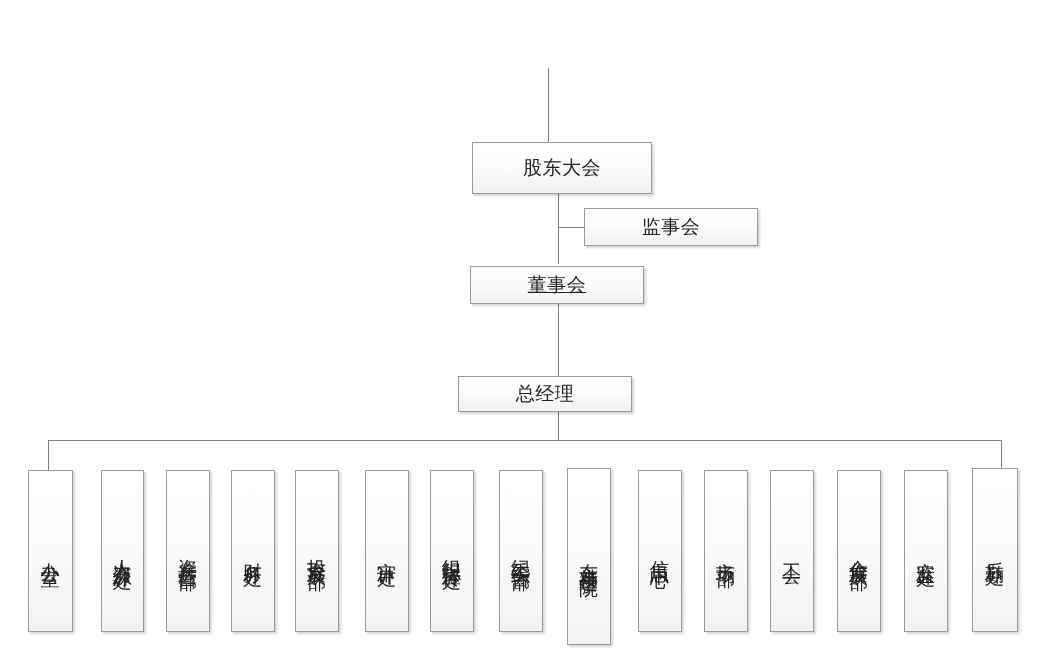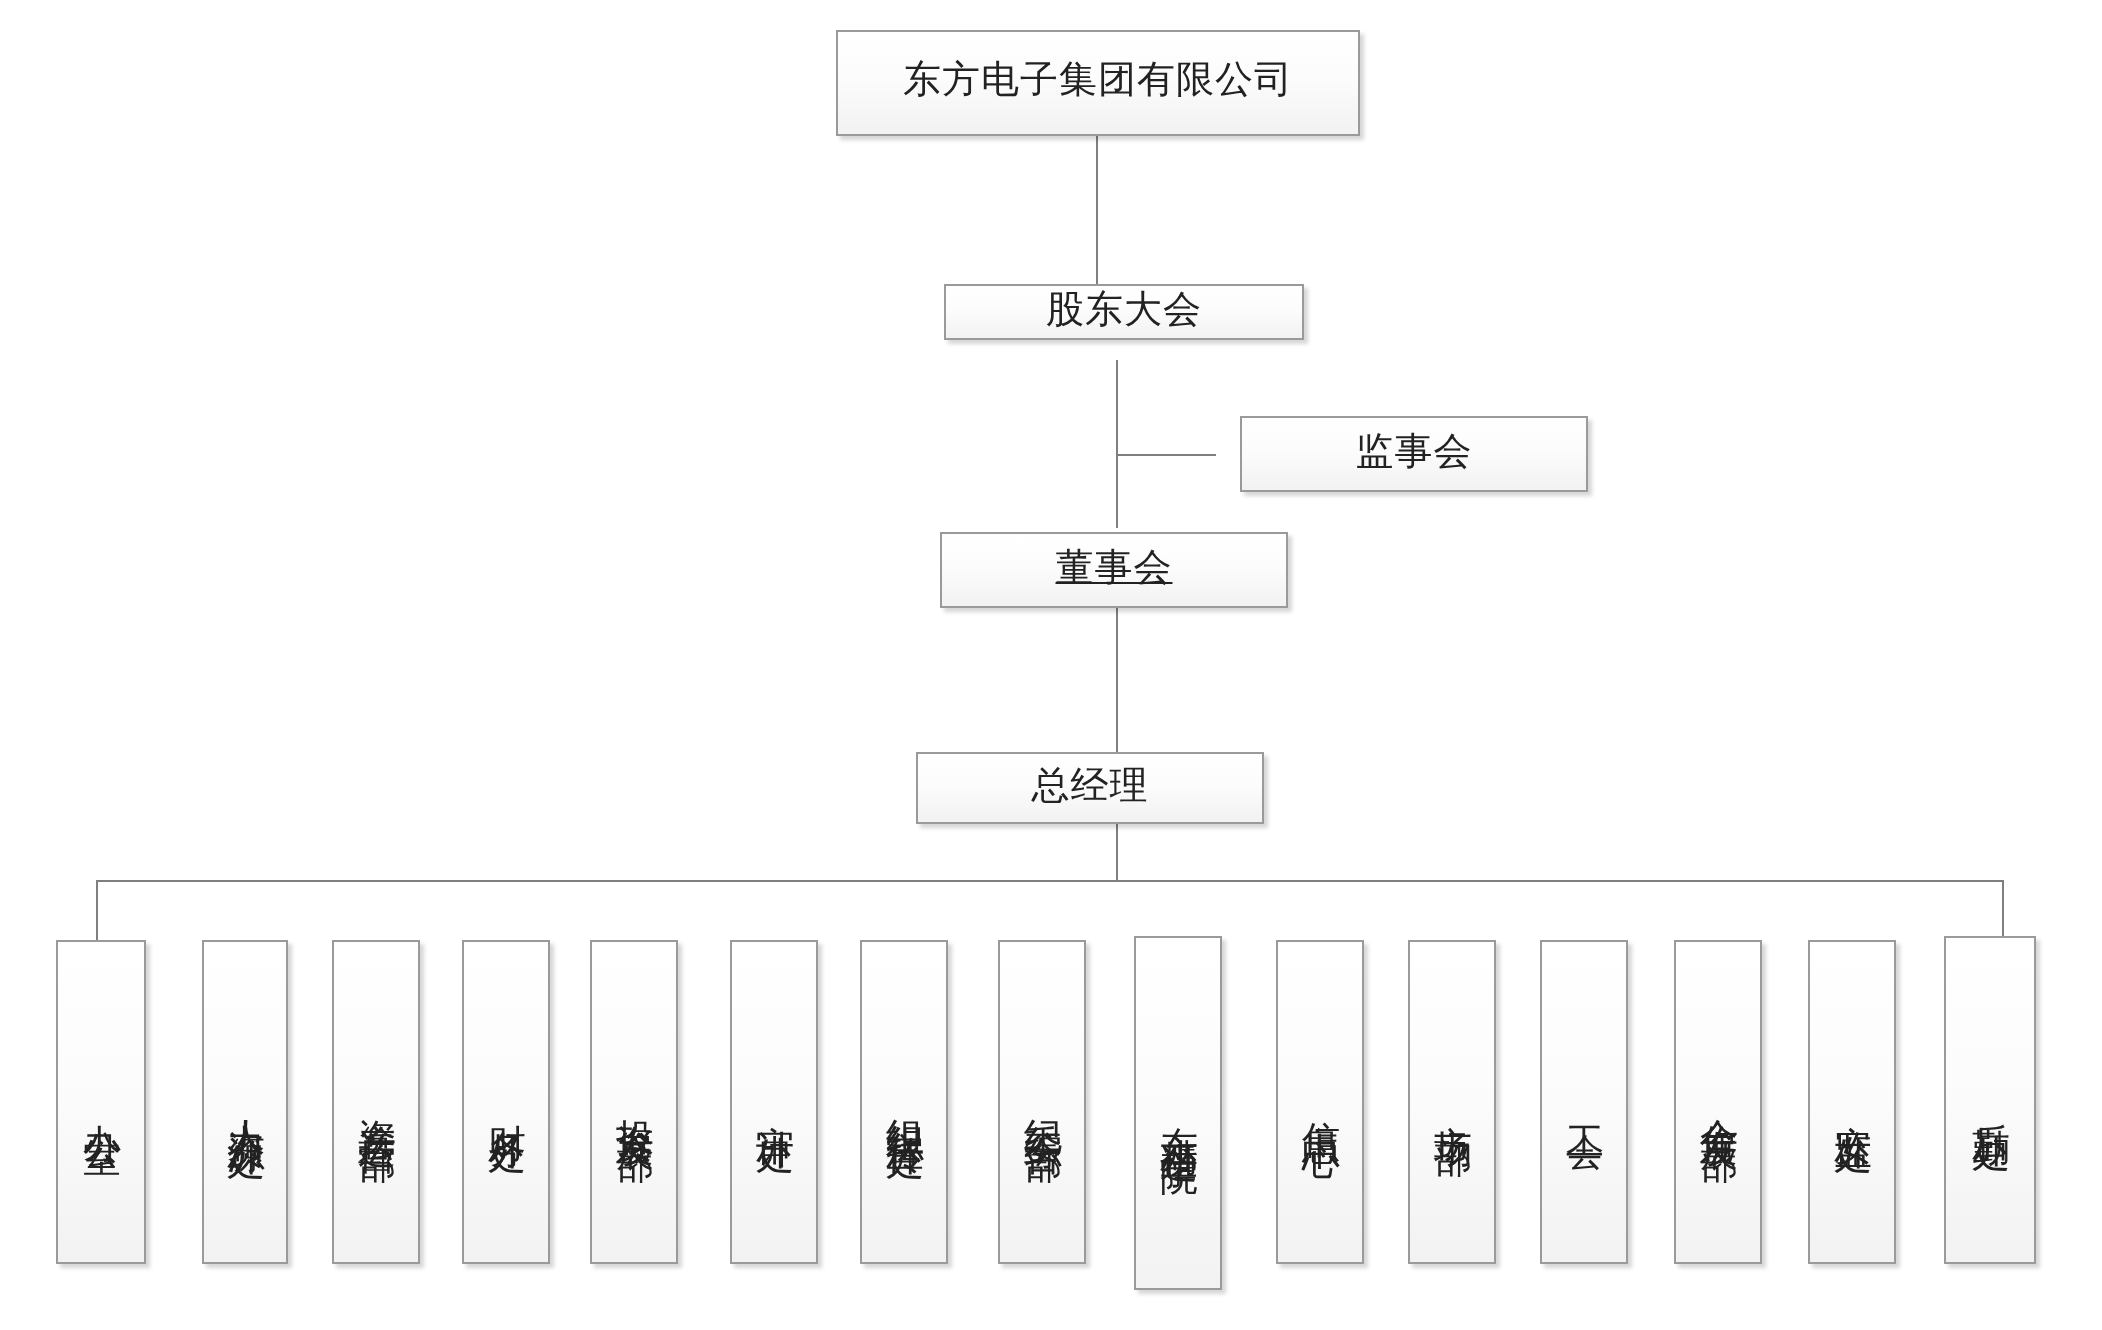--- a/index.html
+++ b/index.html
@@ -69,25 +69,24 @@
   <div class="conn v" style="left:558px; top:304px; height:72px;"></div>
 
   <div class="conn v" style="left:558px; top:412px; height:28px;"></div>
 
   <div class="conn h" style="left:48px; top:440px; width:954px;"></div>
 
   <div class="conn v" style="left:48px; top:440px; height:30px;"></div>
 
   <div class="conn v" style="left:1001px; top:440px; height:28px;"></div>
 
-  <div class="node horizontal" style="left:418px; top:15px; width:262px; height:53px;">东方电子集团有限公司</div>
 
-  <div class="node horizontal" style="left:472px; top:142px; width:180px; height:28px;">股东大会</div>
+  <div class="node horizontal" style="left:472px; top:142px; width:180px; height:52px;">股东大会</div>
 
-  <div class="node horizontal" style="left:620px; top:208px; width:174px; height:38px;">监事会</div>
+  <div class="node horizontal" style="left:584px; top:208px; width:174px; height:38px;">监事会</div>
 
   <div class="node horizontal" style="left:470px; top:266px; width:174px; height:38px;text-decoration:underline;">董事会</div>
 
   <div class="node horizontal" style="left:458px; top:376px; width:174px; height:36px;">总经理</div>
 
   <div class="node vertical" style="left:28px; top:470px; width:45px; height:162px;">办公室</div>
 
   <div class="node vertical" style="left:101px; top:470px; width:43px; height:162px;">人力资源处</div>
 
   <div class="node vertical" style="left:166px; top:470px; width:44px; height:162px;">资产运营部</div>

